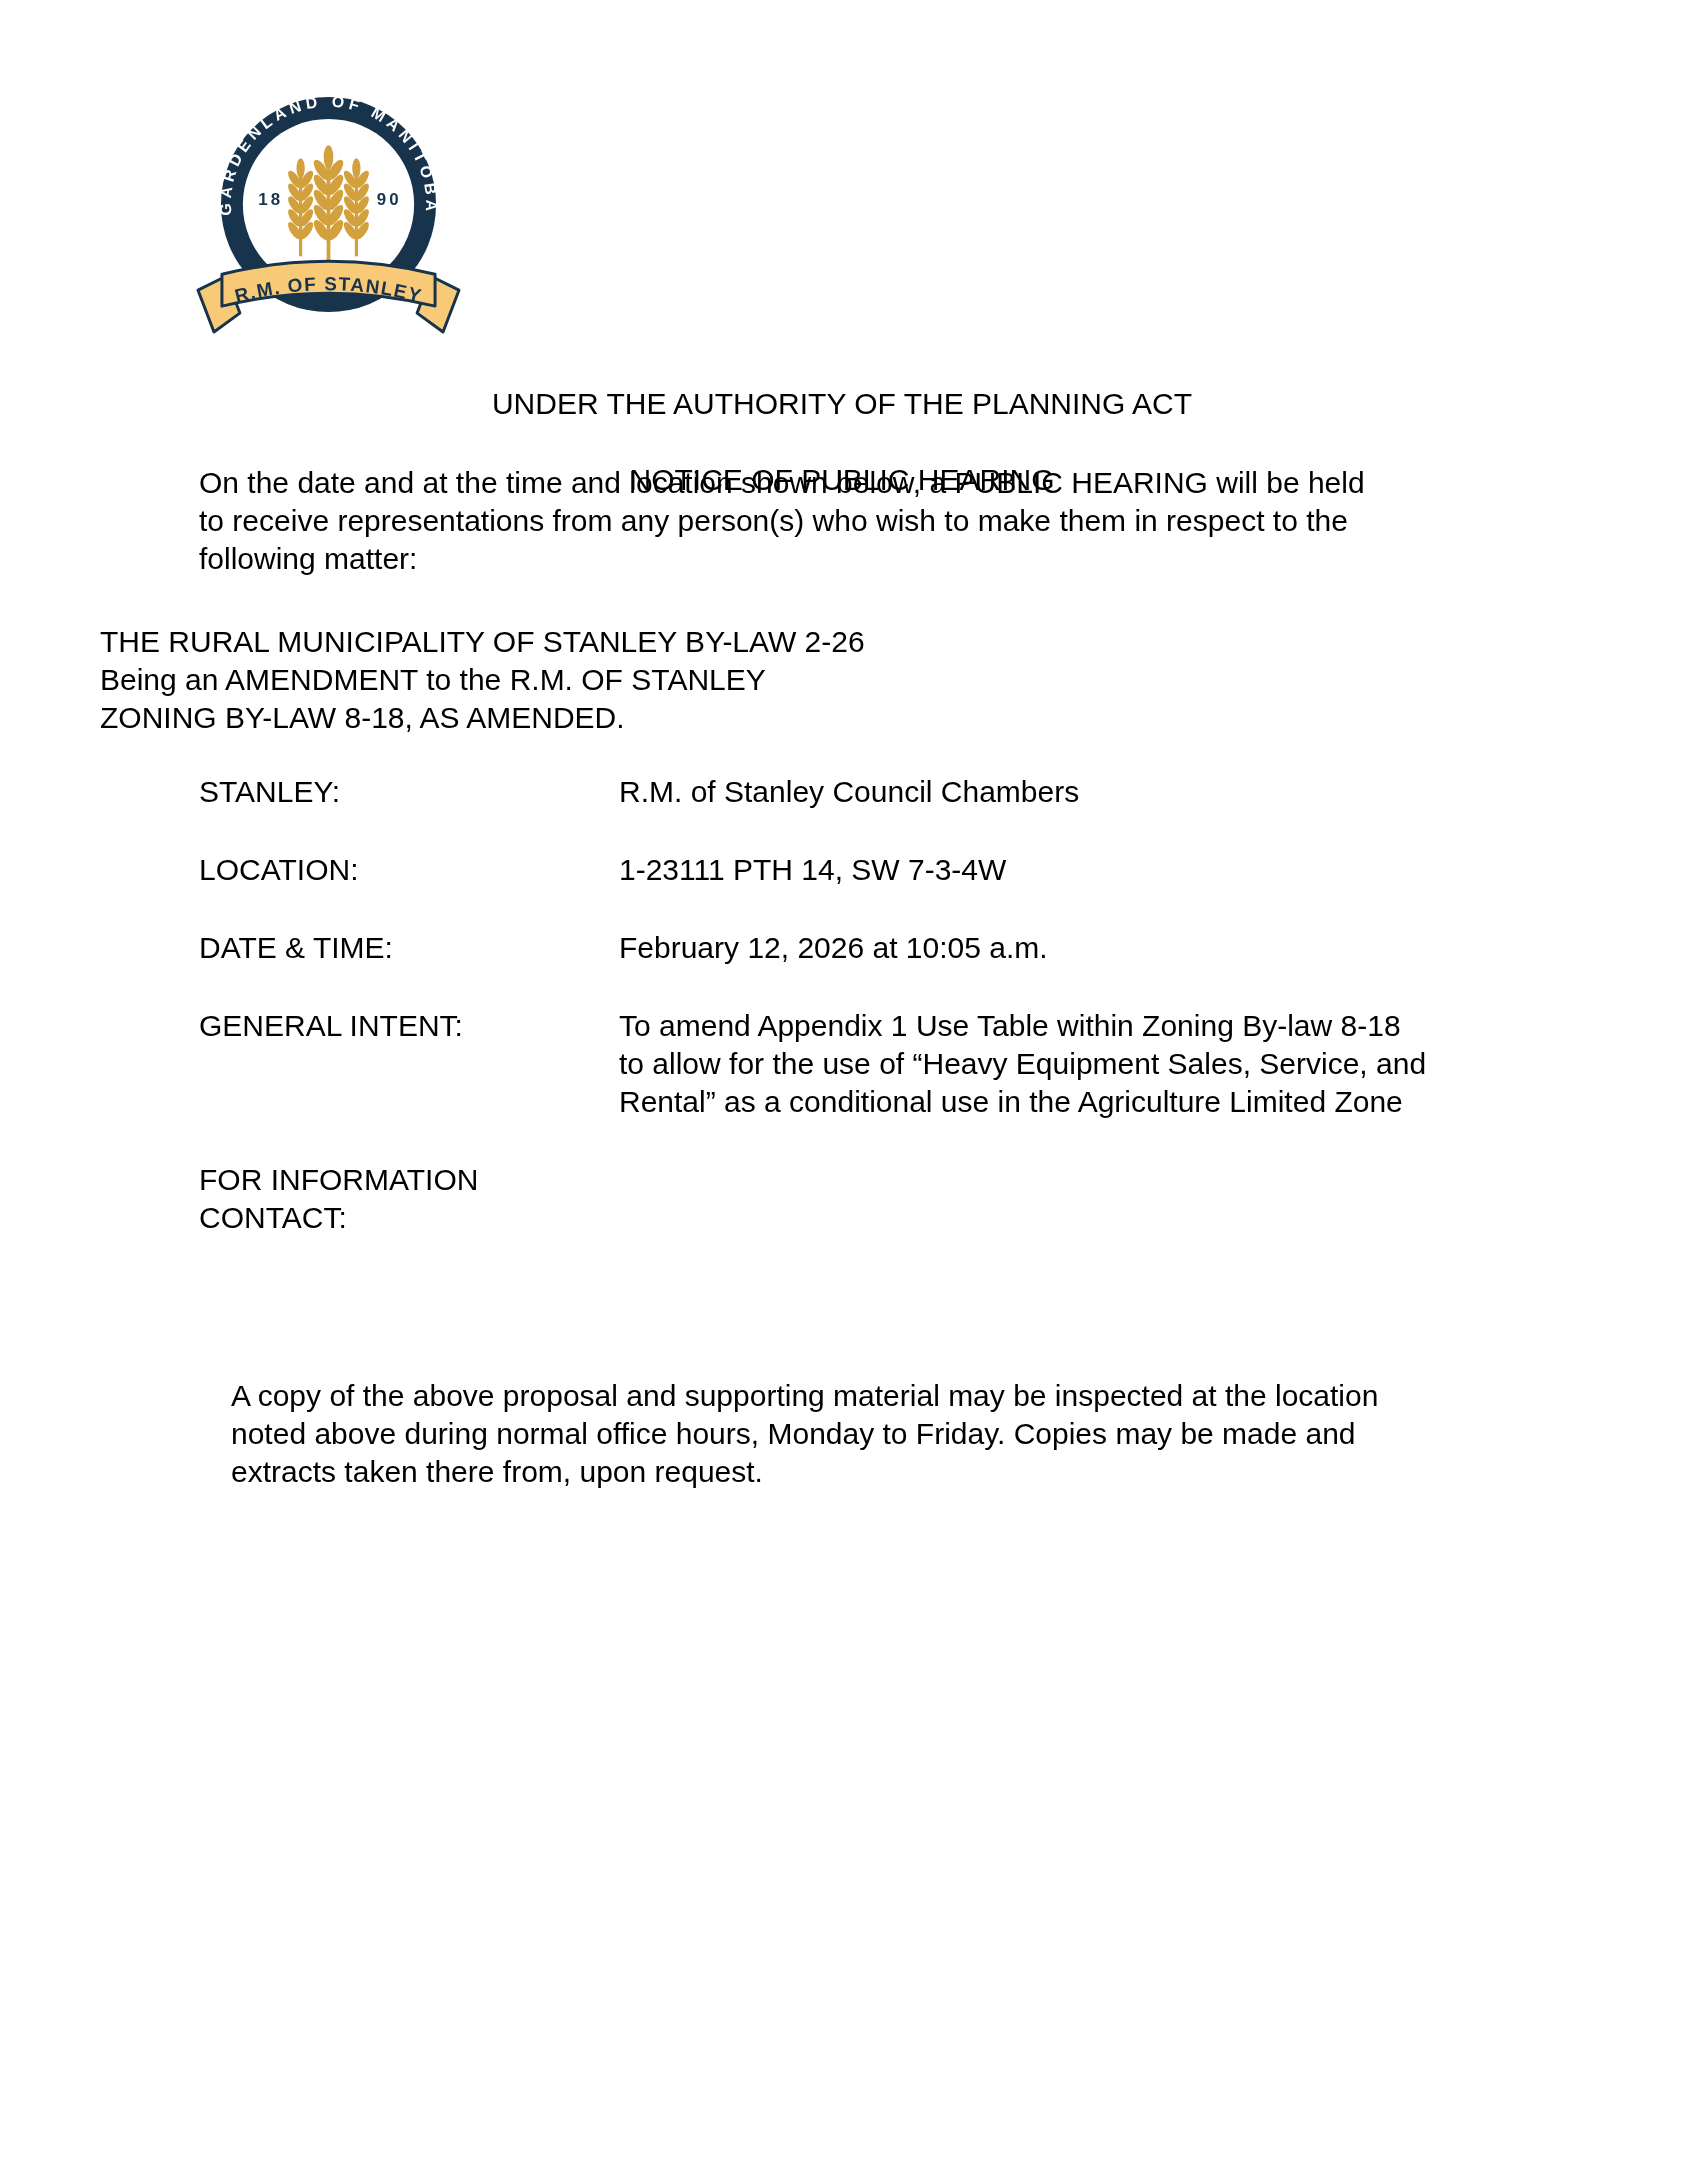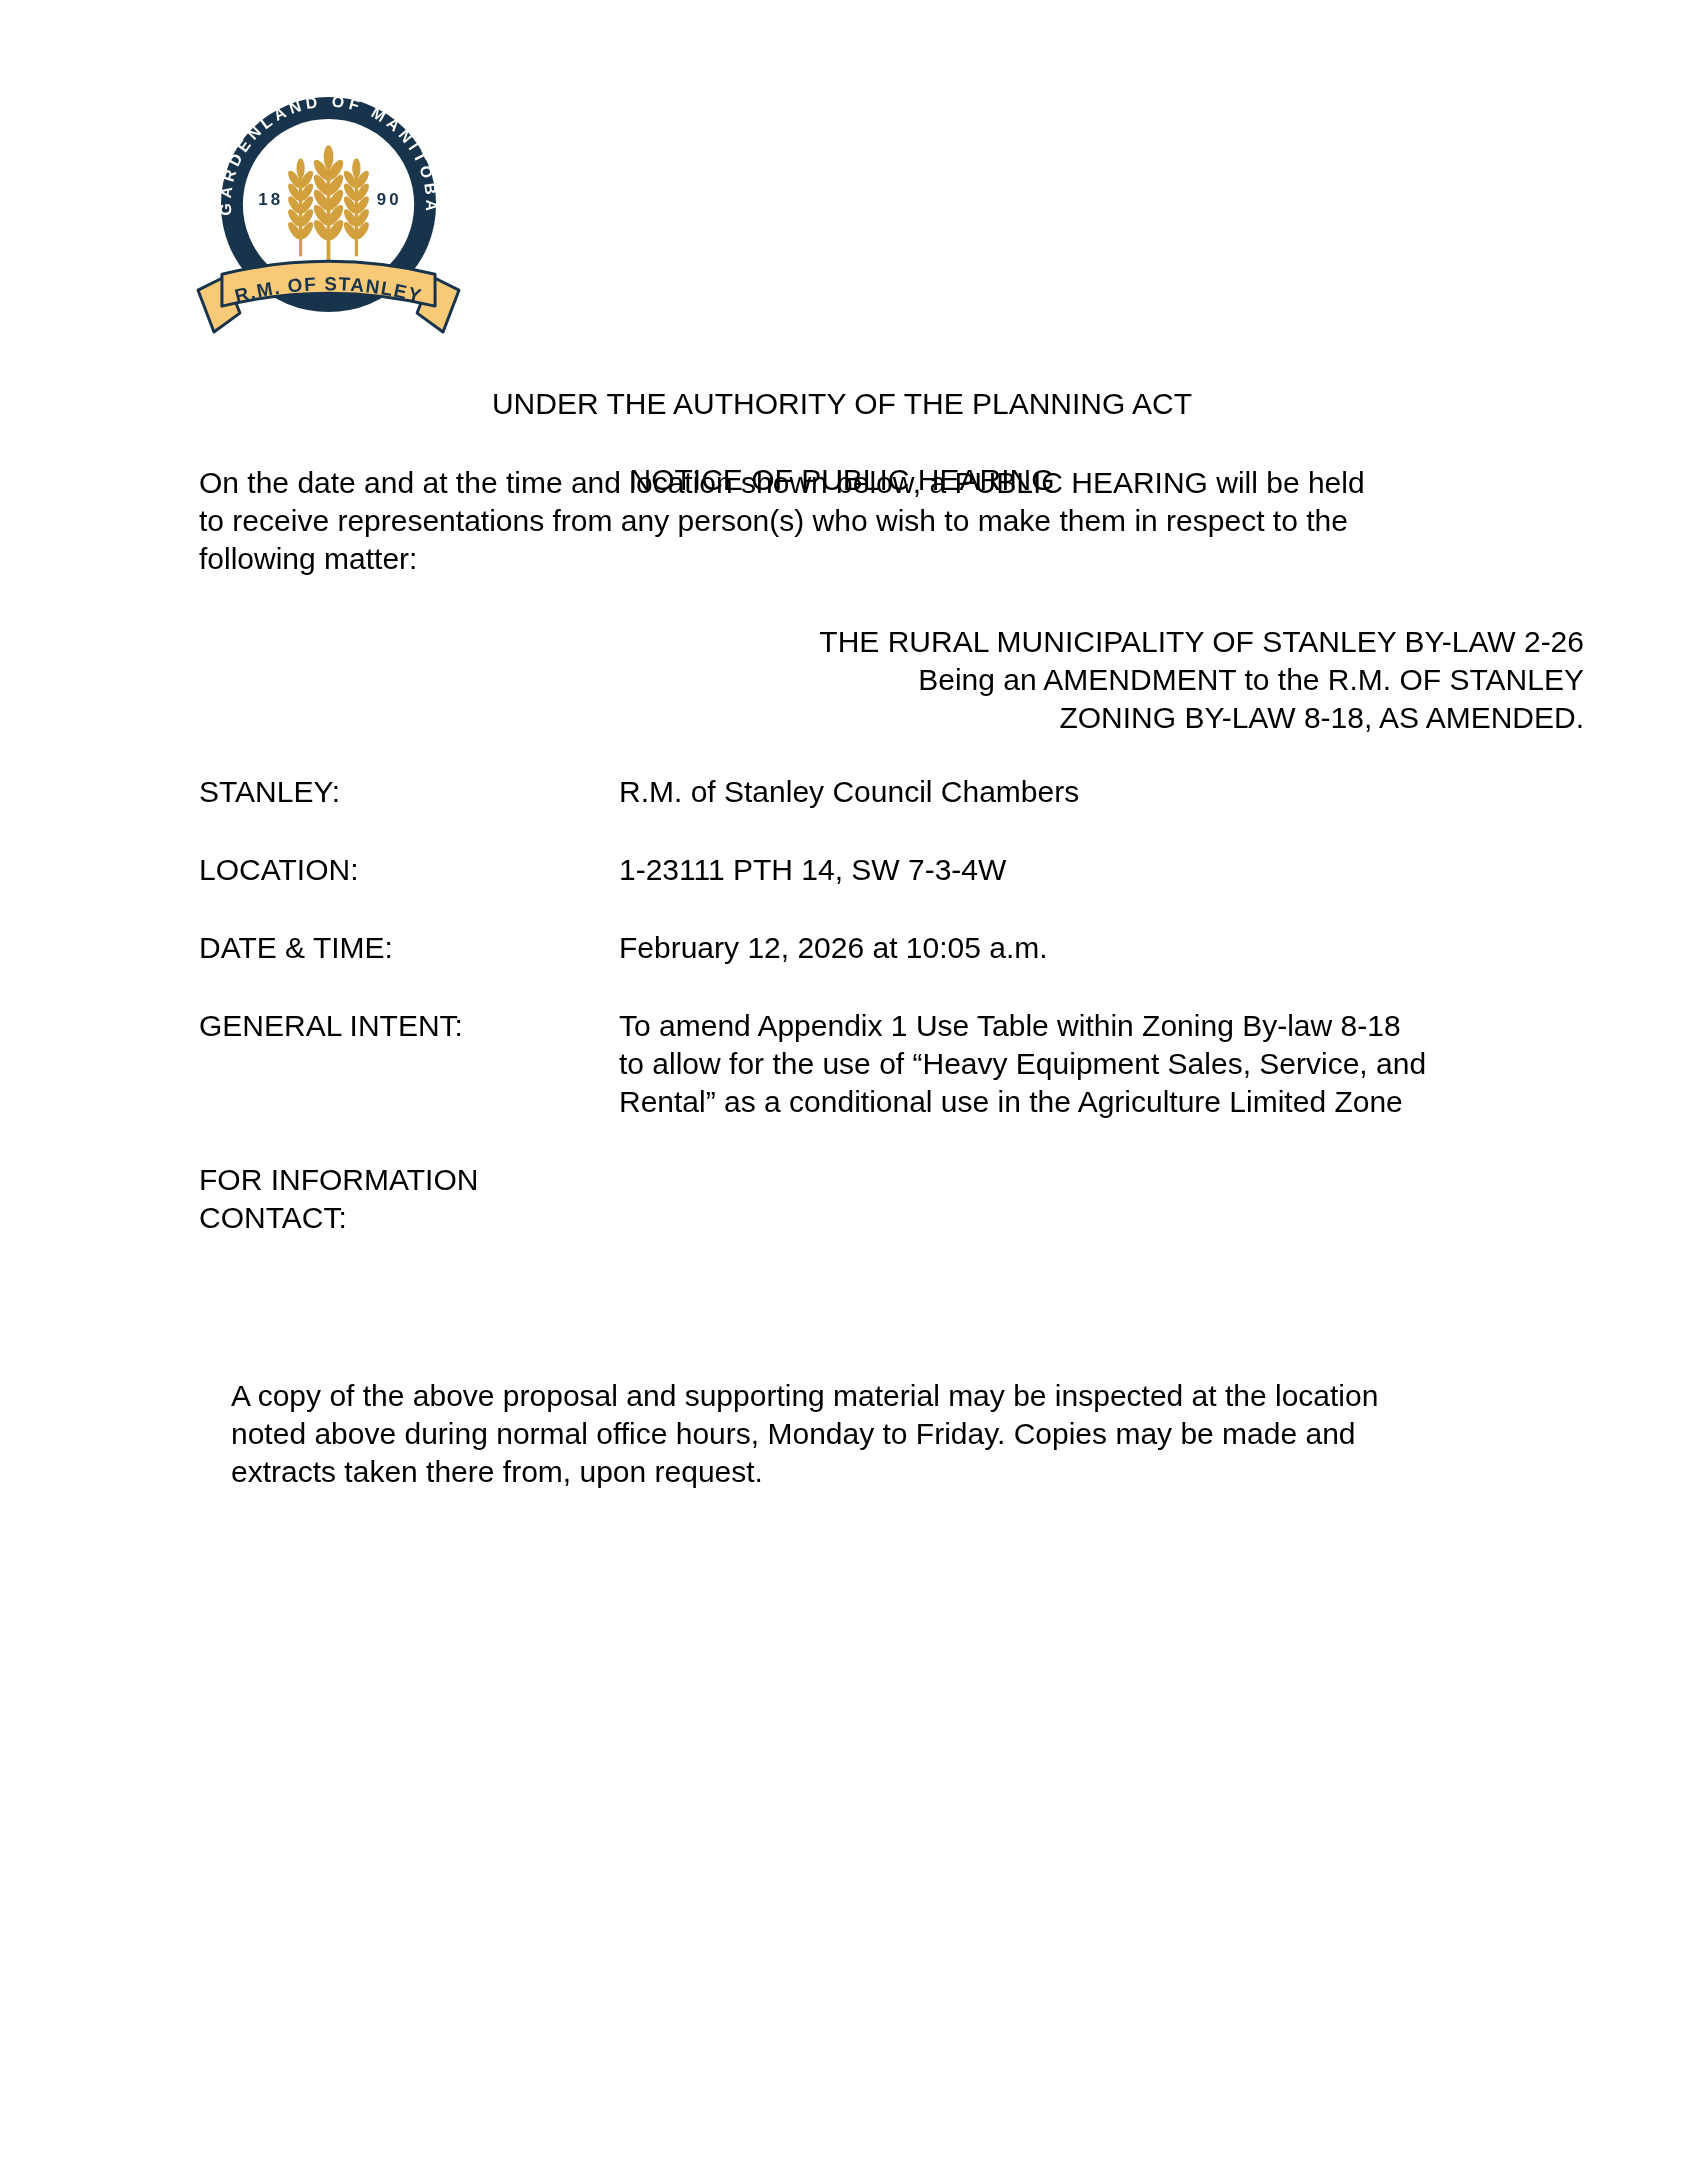--- a/index.html
+++ b/index.html
@@ -36,23 +36,23 @@
   .intro {
     position: absolute;
     left: 199px;
     top: 464px;
     width: 1294px;
     white-space: pre-wrap;
   }
   .bylaw-heading {
     position: absolute;
     left: 100px;
-    right: 100px;
+    right: 112px;
     top: 623px;
-    text-align: right;
+    text-align: left;
     white-space: pre-line;
   }
   .details {
     position: absolute;
     left: 199px;
     top: 773px;
     width: 1294px;
     display: grid;
     grid-template-columns: 396px 1fr;
     row-gap: 40px;

